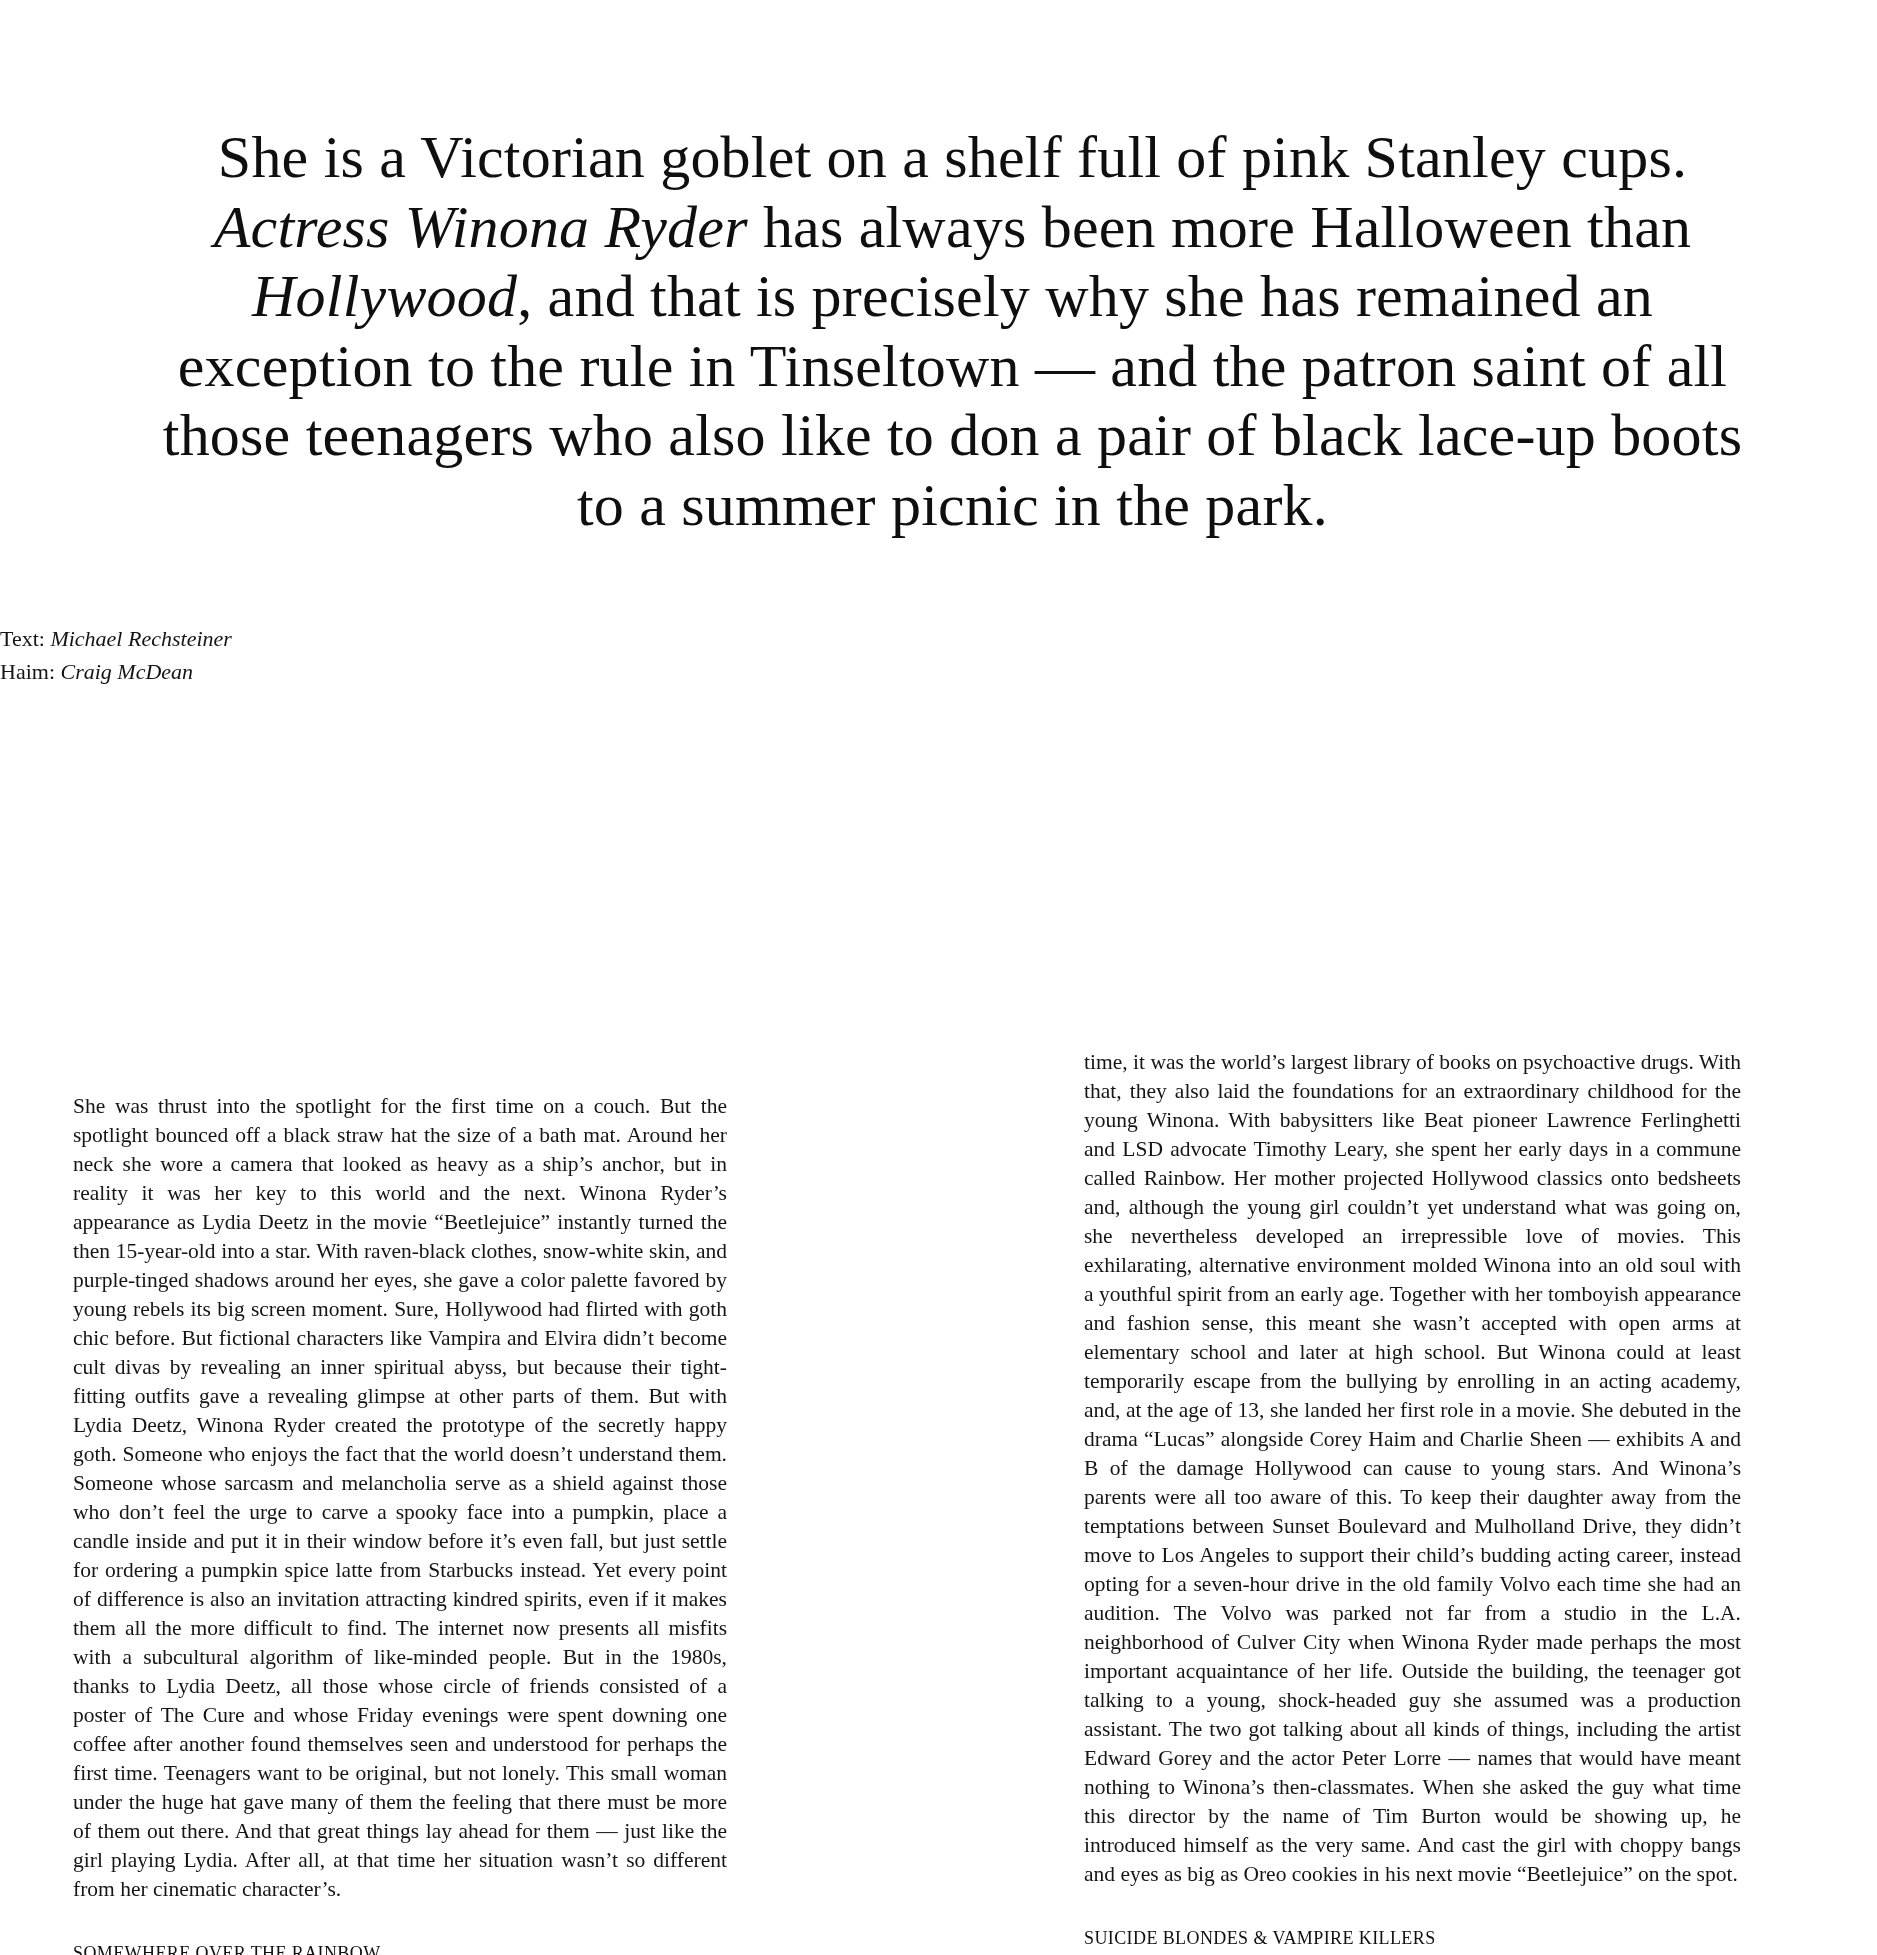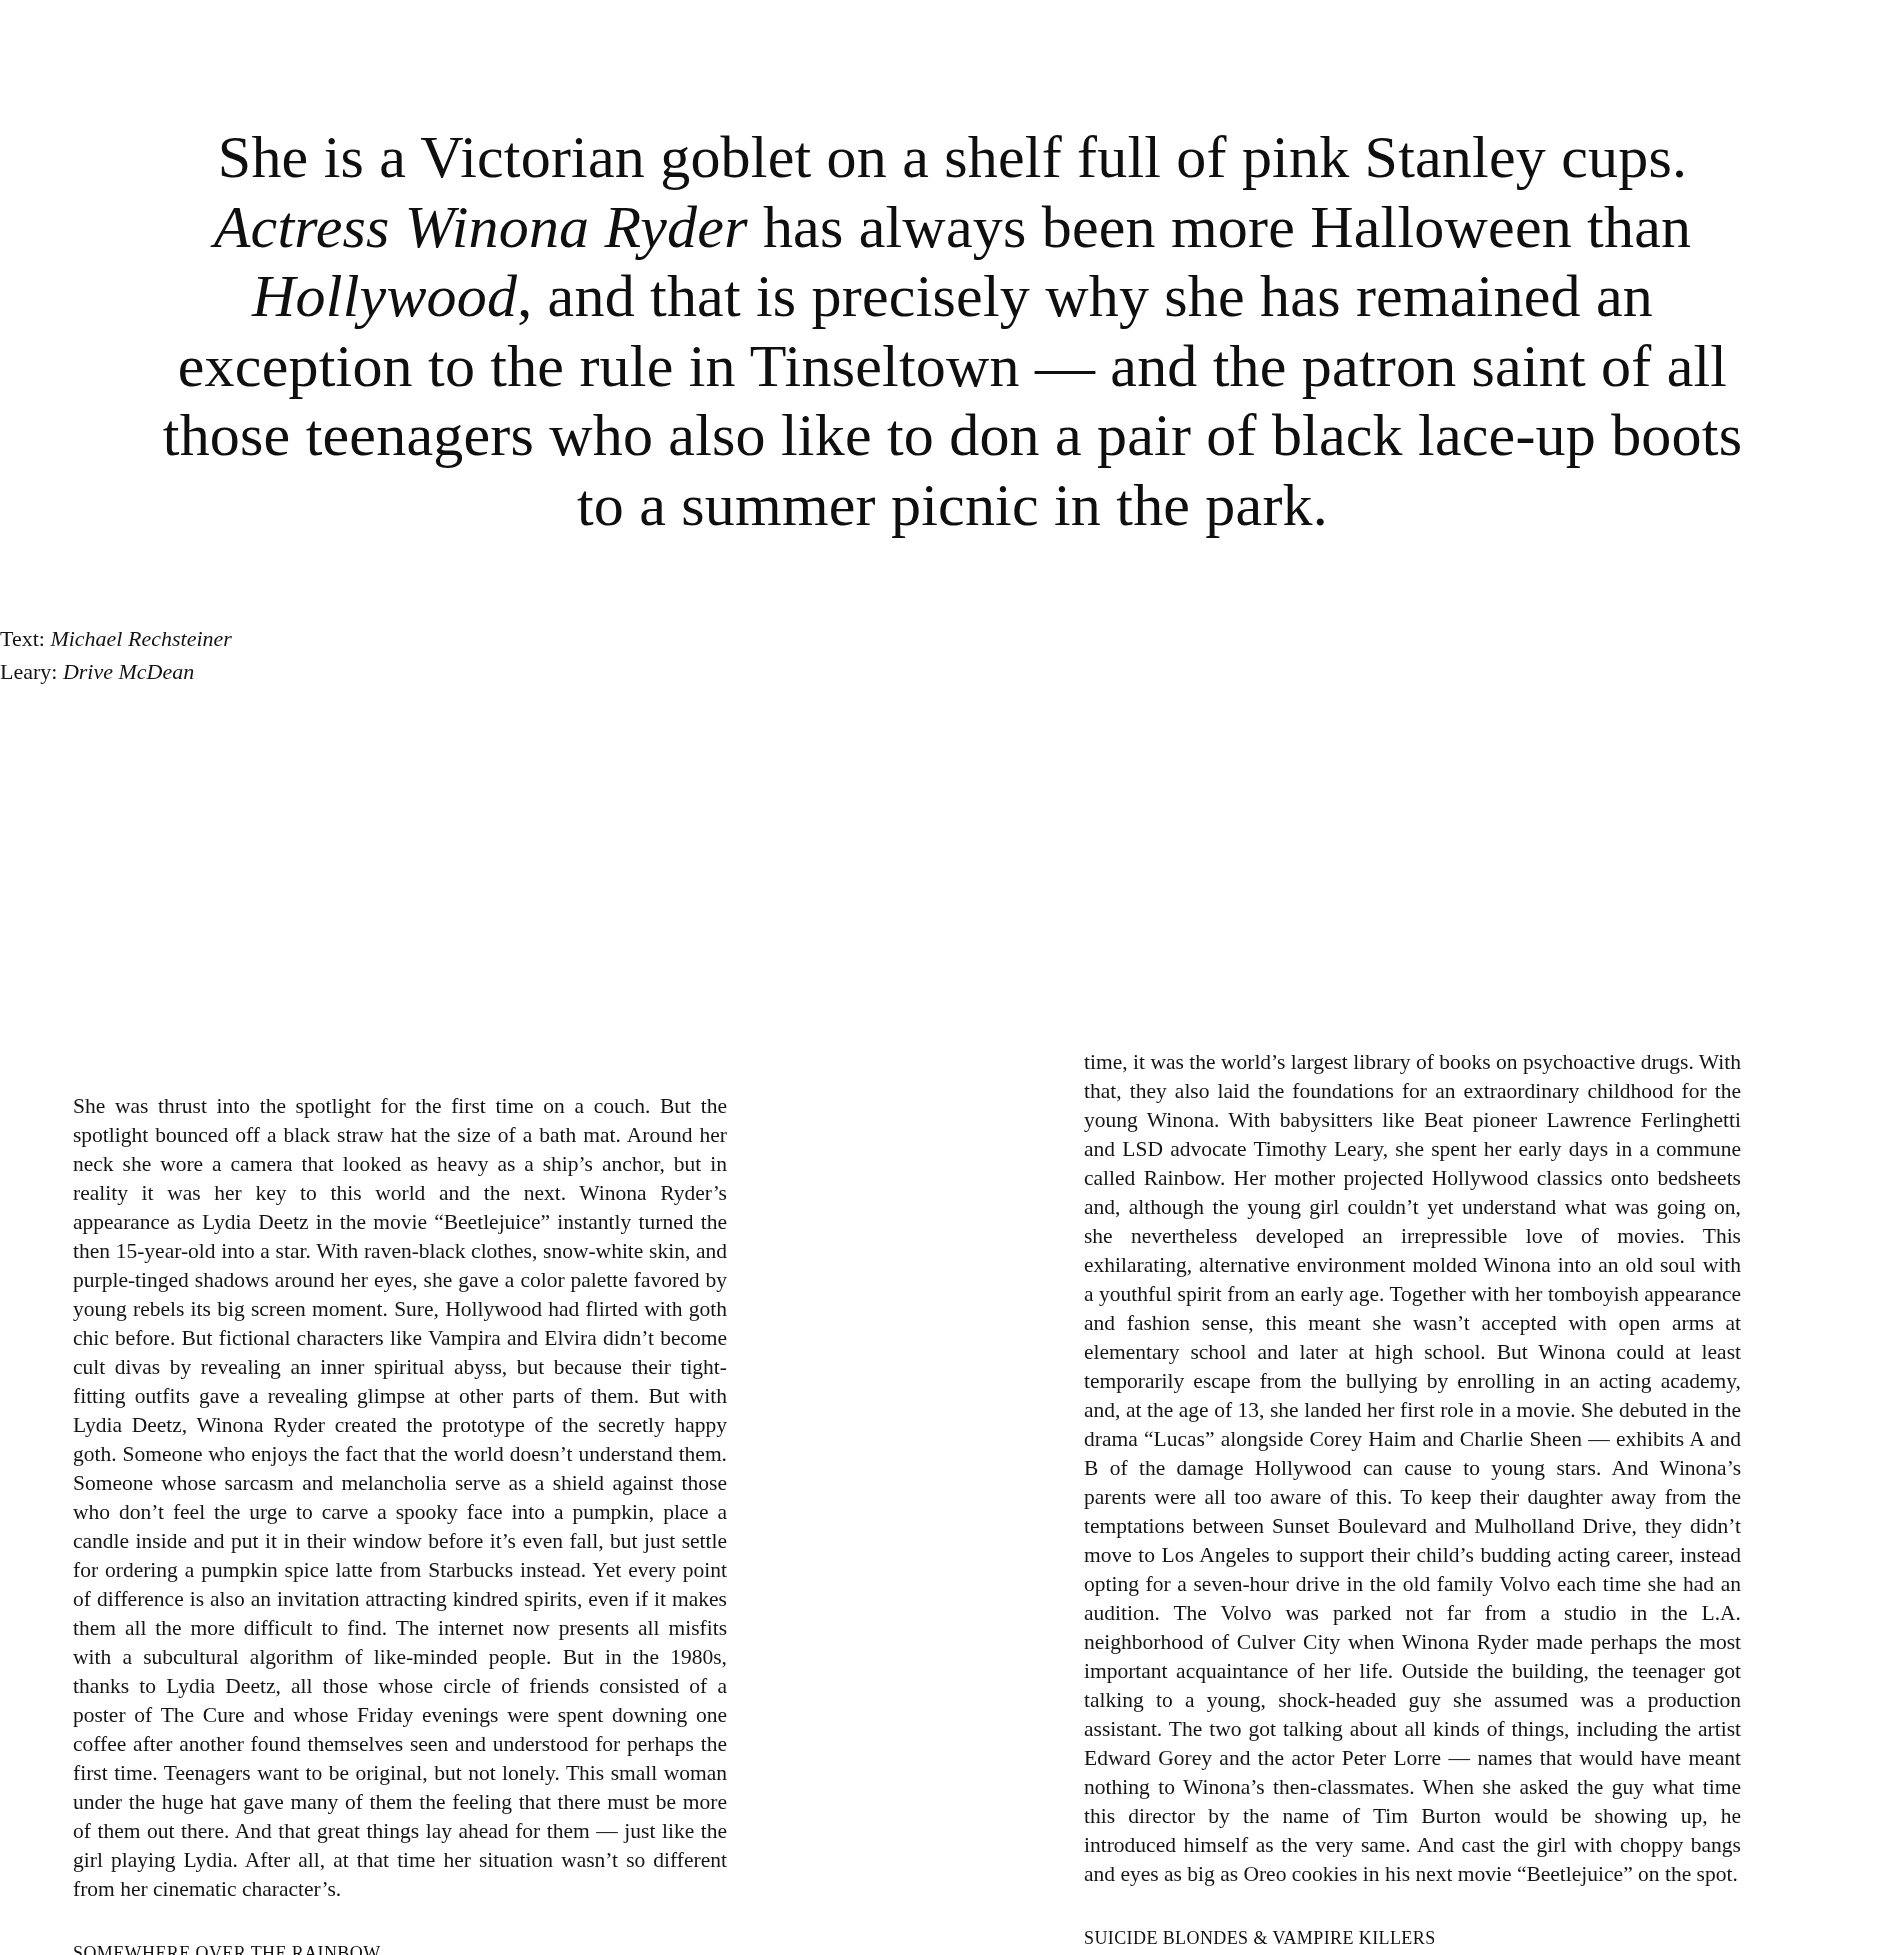--- a/index.html
+++ b/index.html
@@ -63,21 +63,21 @@
       color: #0f0f0f;
     }
   </style>
 </head>
 <body>
 
 <h1 class="headline"><span>She is a Victorian goblet on a shelf full of pink Stanley cups. </span><span class="it">Actress Winona Ryder</span><span> has always been more Halloween than </span><span class="it">Hollywood</span><span>, and that is precisely why she has remained an exception to the rule in Tinseltown — and the patron saint of all those teenagers who also like to don a pair of black lace-up boots to a summer picnic in the park.</span></h1>
 
 <div class="byline">
   <div><span>Text:</span> <span class="it">Michael Rechsteiner</span></div>
-  <div><span>Leary:</span> <span class="it">Drive McDean</span></div>
+  <div><span>Haim:</span> <span class="it">Craig McDean</span></div>
 </div>
 
 <section class="col col-left">
   <p>She was thrust into the spotlight for the first time on a couch. But the spotlight bounced off a black straw hat the size of a bath mat. Around her neck she wore a camera that looked as heavy as a ship’s anchor, but in reality it was her key to this world and the next. Winona Ryder’s appearance as Lydia Deetz in the movie “Beetlejuice” instantly turned the then 15-year-old into a star. With raven-black clothes, snow-white skin, and purple-tinged shadows around her eyes, she gave a color palette favored by young rebels its big screen moment. Sure, Hollywood had flirted with goth chic before. But fictional characters like Vampira and Elvira didn’t become cult divas by revealing an inner spiritual abyss, but because their tight-fitting outfits gave a revealing glimpse at other parts of them. But with Lydia Deetz, Winona Ryder created the prototype of the secretly happy goth. Someone who enjoys the fact that the world doesn’t understand them. Someone whose sarcasm and melancholia serve as a shield against those who don’t feel the urge to carve a spooky face into a pumpkin, place a candle inside and put it in their window before it’s even fall, but just settle for ordering a pumpkin spice latte from Starbucks instead. Yet every point of difference is also an invitation attracting kindred spirits, even if it makes them all the more difficult to find. The internet now presents all misfits with a subcultural algorithm of like-minded people. But in the 1980s, thanks to Lydia Deetz, all those whose circle of friends consisted of a poster of The Cure and whose Friday evenings were spent downing one coffee after another found themselves seen and understood for perhaps the first time. Teenagers want to be original, but not lonely. This small woman under the huge hat gave many of them the feeling that there must be more of them out there. And that great things lay ahead for them — just like the girl playing Lydia. After all, at that time her situation wasn’t so different from her cinematic character’s.</p>
   <h2 class="subhead">SOMEWHERE OVER THE RAINBOW</h2>
 
 </section>
 
 <section class="col col-right">
   <p>time, it was the world’s largest library of books on psychoactive drugs. With that, they also laid the foundations for an extraordinary childhood for the young Winona. With babysitters like Beat pioneer Lawrence Ferlinghetti and LSD advocate Timothy Leary, she spent her early days in a commune called Rainbow. Her mother projected Hollywood classics onto bedsheets and, although the young girl couldn’t yet understand what was going on, she nevertheless developed an irrepressible love of movies. This exhilarating, alternative environment molded Winona into an old soul with a youthful spirit from an early age. Together with her tomboyish appearance and fashion sense, this meant she wasn’t accepted with open arms at elementary school and later at high school. But Winona could at least temporarily escape from the bullying by enrolling in an acting academy, and, at the age of 13, she landed her first role in a movie. She debuted in the drama “Lucas” alongside Corey Haim and Charlie Sheen — exhibits A and B of the damage Hollywood can cause to young stars. And Winona’s parents were all too aware of this. To keep their daughter away from the temptations between Sunset Boulevard and Mulholland Drive, they didn’t move to Los Angeles to support their child’s budding acting career, instead opting for a seven-hour drive in the old family Volvo each time she had an audition. The Volvo was parked not far from a studio in the L.A. neighborhood of Culver City when Winona Ryder made perhaps the most important acquaintance of her life. Outside the building, the teenager got talking to a young, shock-headed guy she assumed was a production assistant. The two got talking about all kinds of things, including the artist Edward Gorey and the actor Peter Lorre — names that would have meant nothing to Winona’s then-classmates. When she asked the guy what time this director by the name of Tim Burton would be showing up, he introduced himself as the very same. And cast the girl with choppy bangs and eyes as big as Oreo cookies in his next movie “Beetlejuice” on the spot.</p>

